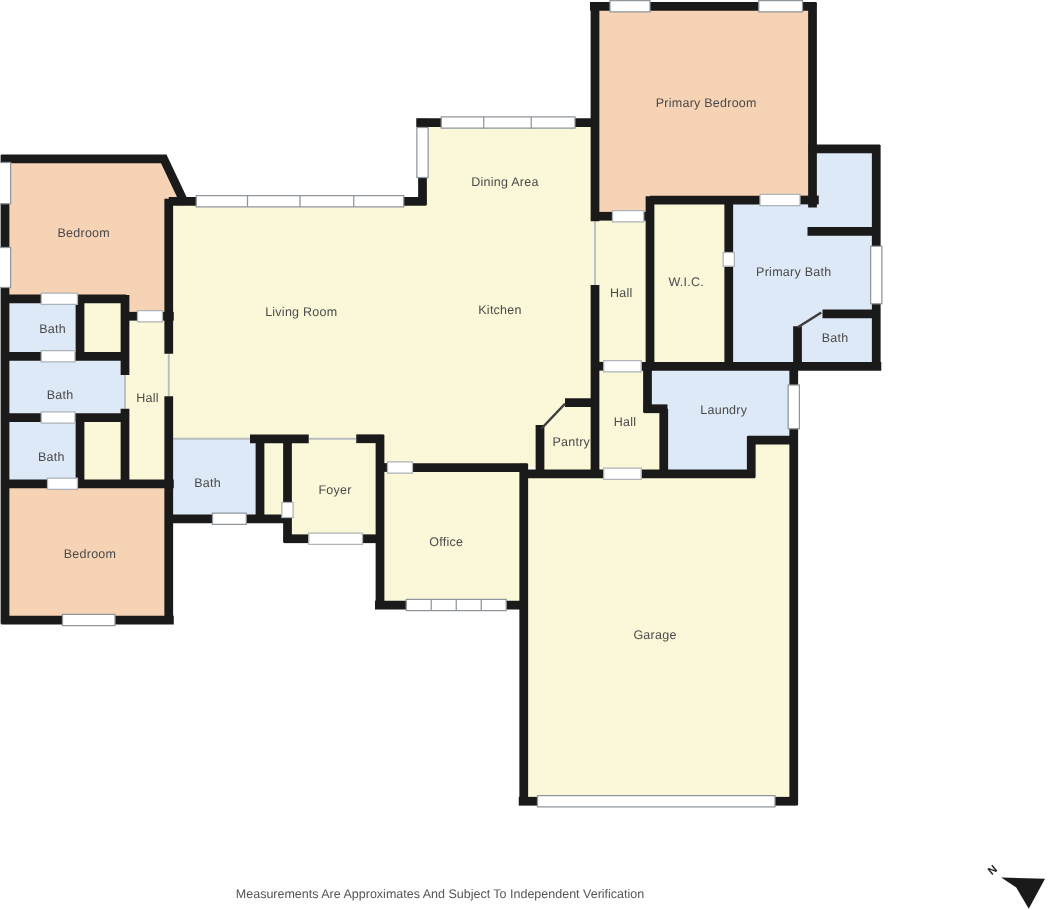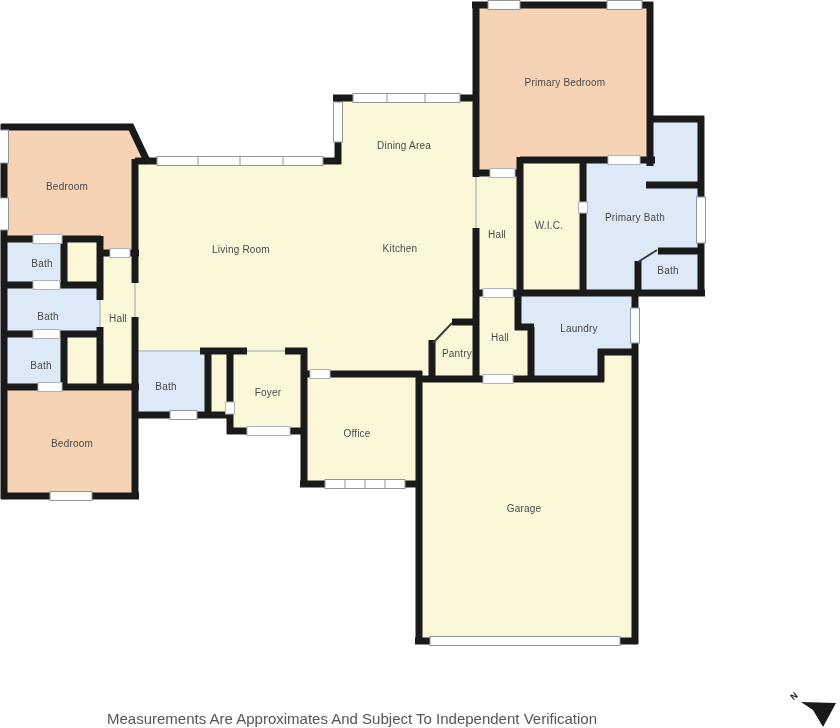--- a/index.html
+++ b/index.html
@@ -13,21 +13,21 @@
   .fill-room{fill:var(--room);} .fill-bedroom{fill:var(--bedroom);} .fill-bath{fill:var(--bath);}
   .wall{stroke:var(--wall);stroke-width:7;stroke-linecap:butt;fill:none;}
   .thin-open{stroke:#b8bdbf;stroke-width:1.5;fill:none;}
   .win-rect{fill:#ffffff;stroke:var(--winline);stroke-width:1;}
   .win-tick{stroke:var(--winline);stroke-width:1;fill:none;}
   .door-rect{fill:#ffffff;stroke:#adb3b8;stroke-width:1;}
   .door-leaf{stroke:#3c3c3c;stroke-width:2;fill:none;}
   .room-label{fill:var(--label);font-size:10px;letter-spacing:.2px;}
   .compass-n{fill:#222;font-size:9px;font-weight:bold;}
   #disclaimer{position:absolute;left:352px;top:710px;transform:translateX(-50%);
-      white-space:nowrap;font-size:15px;color:#555;}
+      white-space:nowrap;font-size:10px;color:#555;}
 </style>
 </head>
 <body>
 
 <svg id="plan" width="840" height="728" viewBox="0 0 840 728">
   <g id="layer-fills">
       <polygon points="4,127 133,127 147,162 135,162 135,256 100,256 100,239 4,239" class="fill-bedroom"></polygon>
       <polygon points="4,239 64,239 64,285 4,285" class="fill-bath"></polygon>
       <polygon points="64,239 100,239 100,285 64,285" class="fill-room"></polygon>
       <polygon points="4,285 100,285 100,334 4,334" class="fill-bath"></polygon>

